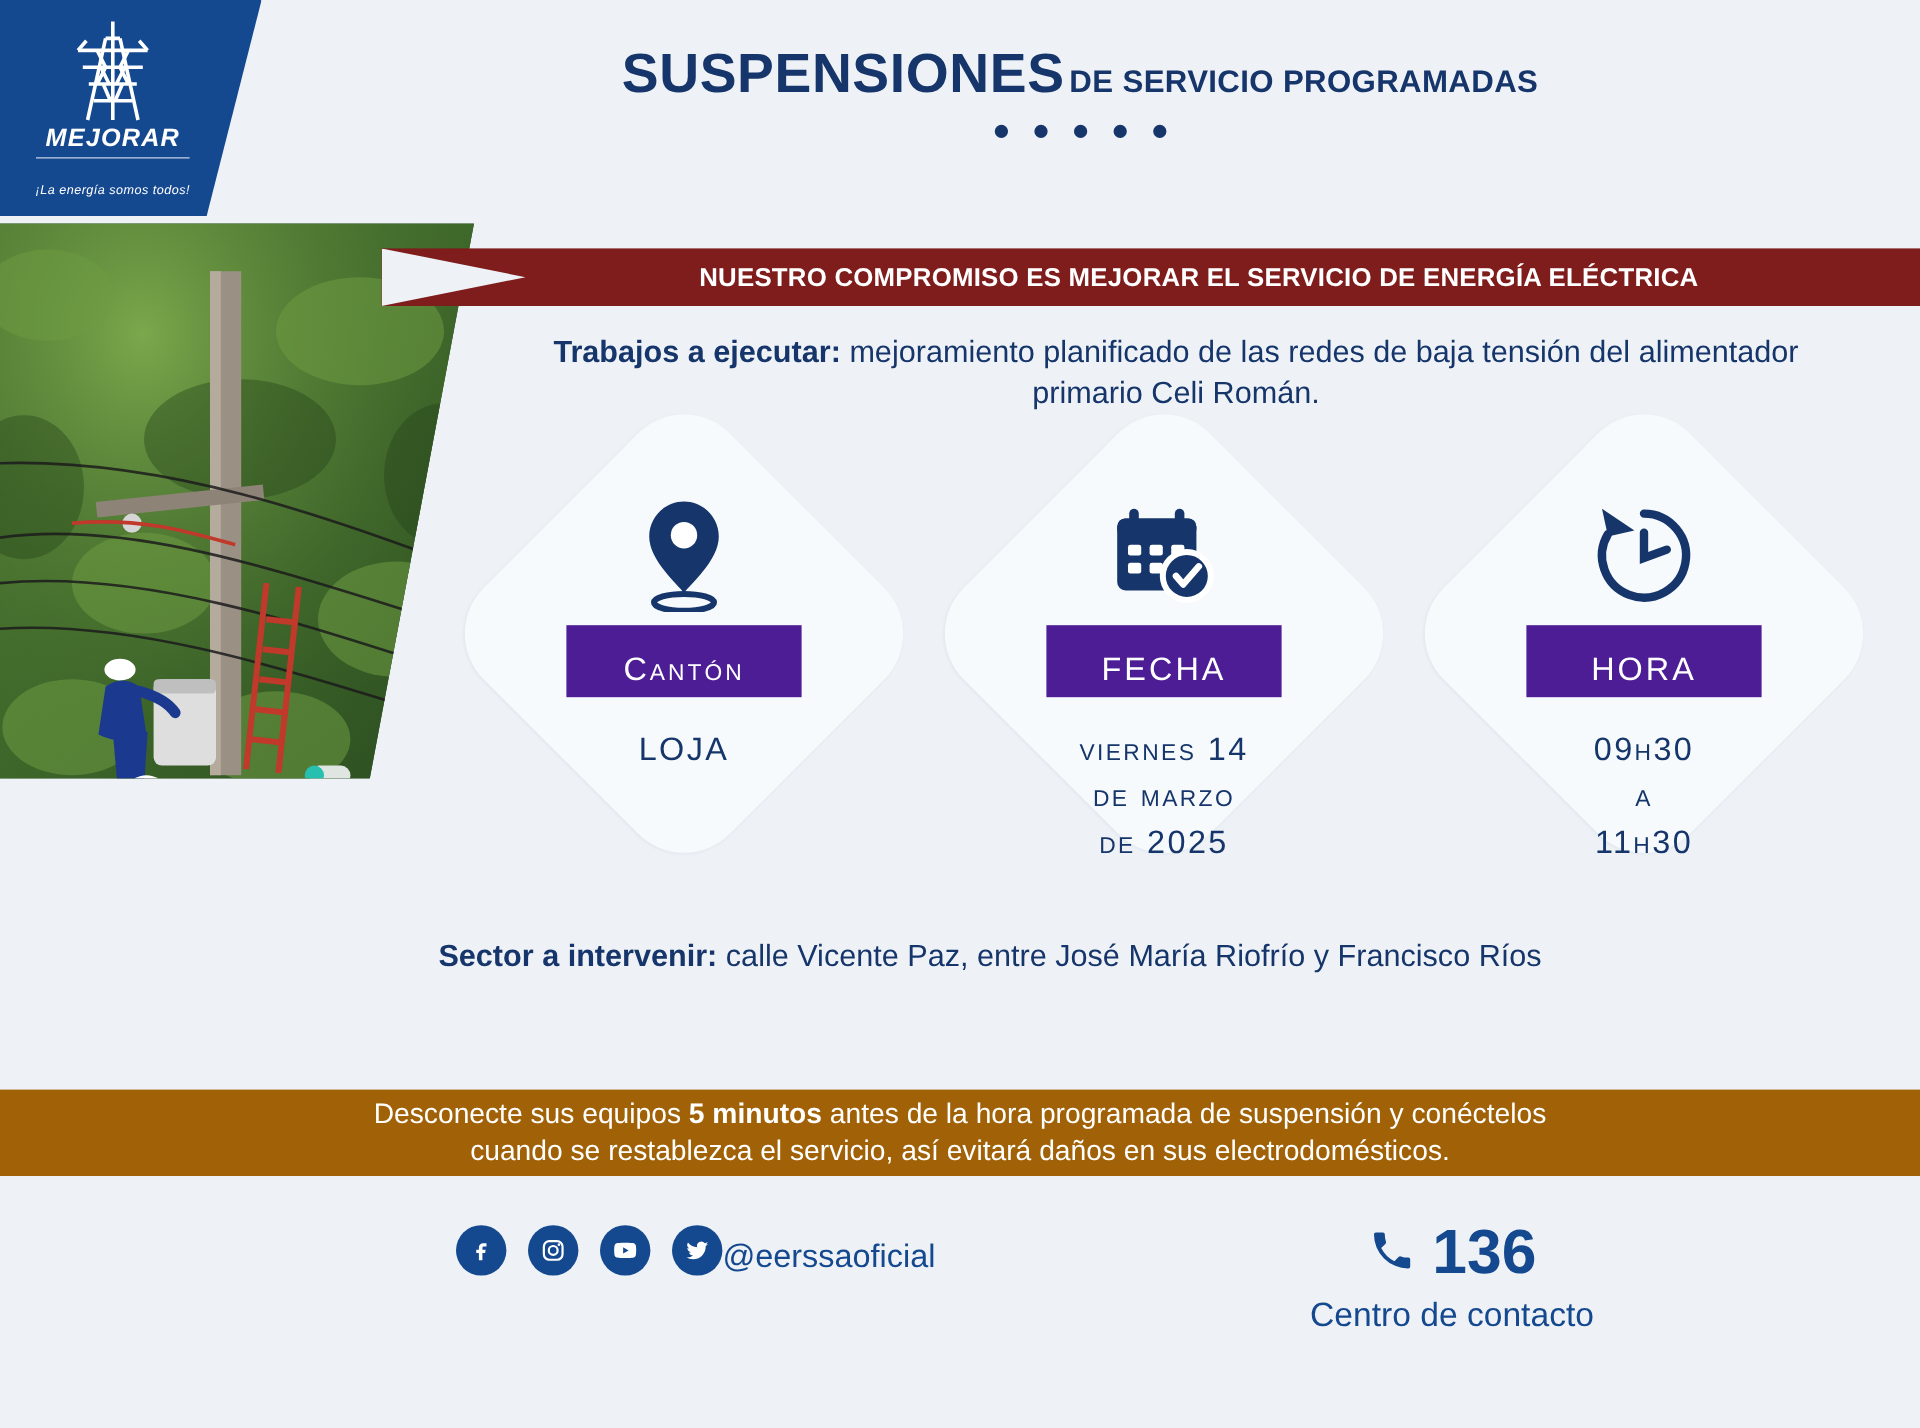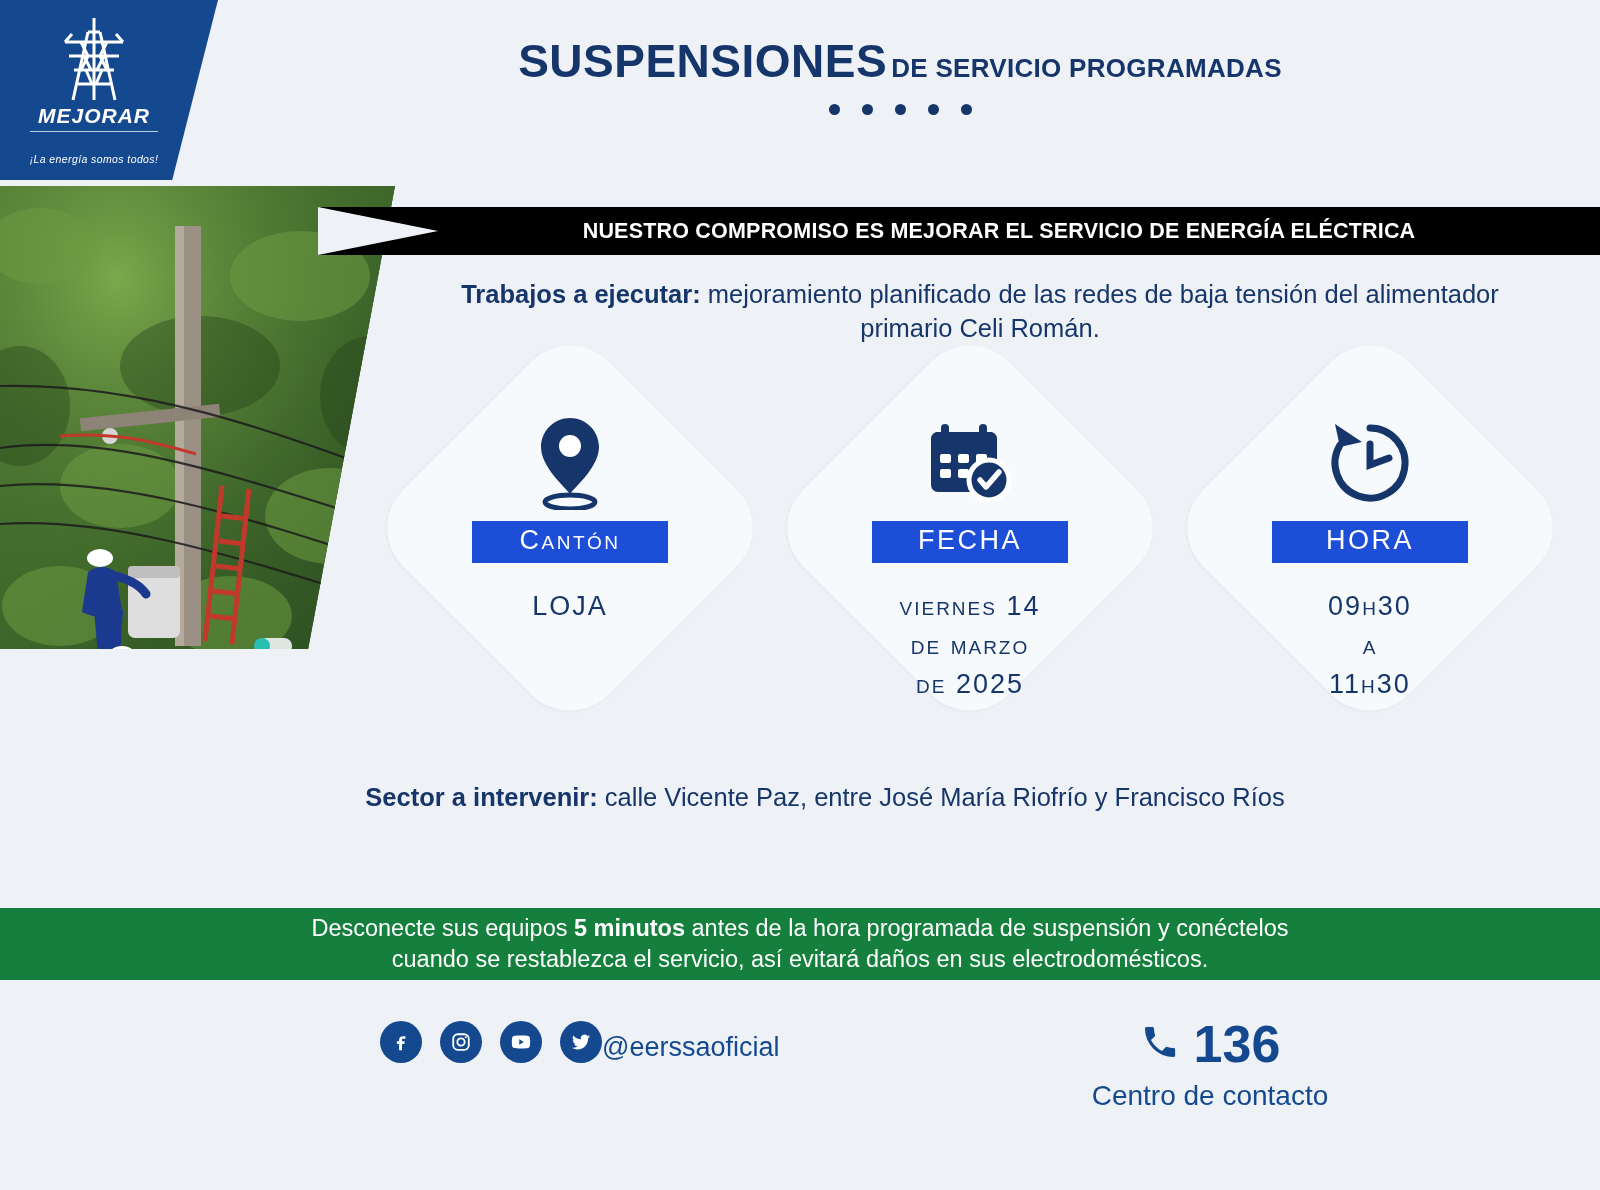--- a/index.html
+++ b/index.html
@@ -69,21 +69,21 @@
     -webkit-clip-path: polygon(0 0, 100% 0, 78% 100%, 0 100%);
     clip-path: polygon(0 0, 100% 0, 78% 100%, 0 100%);
     background: #2d4d2a;
   }
   .photo svg { position: absolute; inset: 0; }
 
   
   .commit-bar {
     position: absolute; left: 318px; top: 207px;
     width: 1282px; height: 48px;
-    background: #000000;
+    background: #7f1d1d;
     display: flex; align-items: center; justify-content: center;
     padding-left: 80px;
   }
   .commit-bar-arrow {
     position: absolute; left: 318px; top: 207px;
     width: 120px; height: 48px;
     background: #eef2f6;
     -webkit-clip-path: polygon(0 0, 0 100%, 100% 50%);
     clip-path: polygon(0 0, 0 100%, 100% 50%);
   }
@@ -120,23 +120,23 @@
     box-shadow: 0 1px 3px rgba(20,72,143,.07);
   }
   .card-inner {
     position: relative; z-index: 2;
     display: flex; flex-direction: column; align-items: center;
     width: 100%;
   }
   .card-icon { height: 96px; display: flex; align-items: center; justify-content: center; margin-top: 50px; }
   .card-badge {
     margin-top: 10px;
-    background: #1d4ed8; color: #ffffff;
+    background: #4c1d95; color: #ffffff;
     font-size: 27px; letter-spacing: 2.5px;
-    padding: 4px 26px 7px;
+    padding: 22px 26px 7px;
     font-variant: small-caps;
     font-weight: normal;
     min-width: 196px; text-align: center;
   }
   .card-value {
     margin-top: 24px; color: #16366b;
     font-size: 27px; letter-spacing: 2px;
     font-variant: small-caps; text-align: center;
     line-height: 1.45;
   }
@@ -145,21 +145,21 @@
   .sector {
     position: absolute; left: 200px; top: 783px; width: 1250px;
     text-align: center; color: #16366b; font-size: 25.5px;
   }
   .sector b { font-weight: bold; }
 
   
   .notice {
     position: absolute; left: 0; top: 908px;
     width: 1600px; height: 72px;
-    background: #15803d; color: #ffffff;
+    background: #a16207; color: #ffffff;
     display: flex; flex-direction: column; align-items: center; justify-content: center;
     font-size: 23.5px; line-height: 1.32; text-align: center;
   }
   .notice b { font-weight: bold; }
 
   
   .social {
     position: absolute; left: 380px; top: 1020px;
     display: flex; flex-direction: row; align-items: center; width: 250px;
   }

